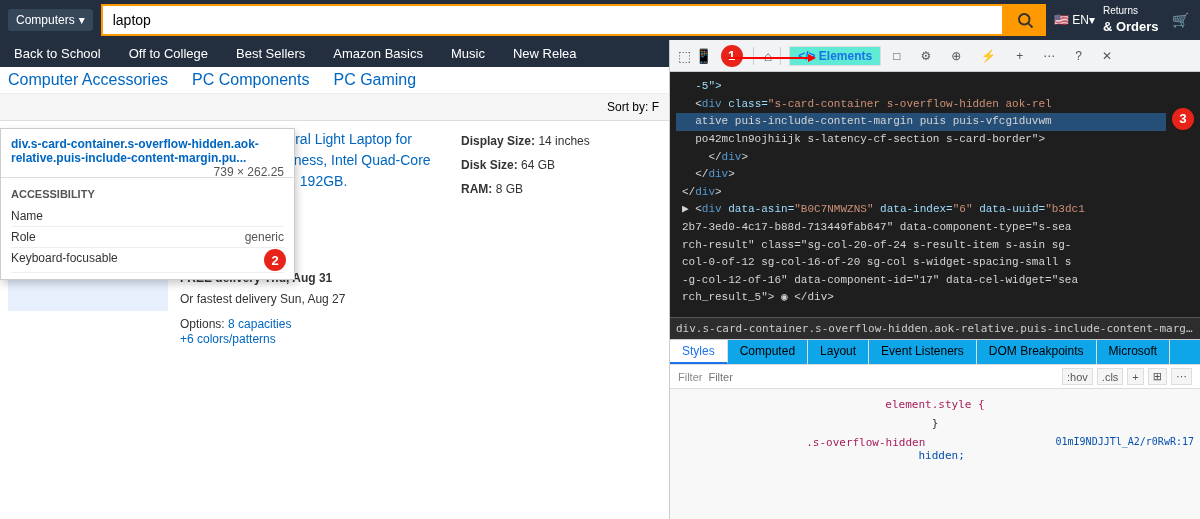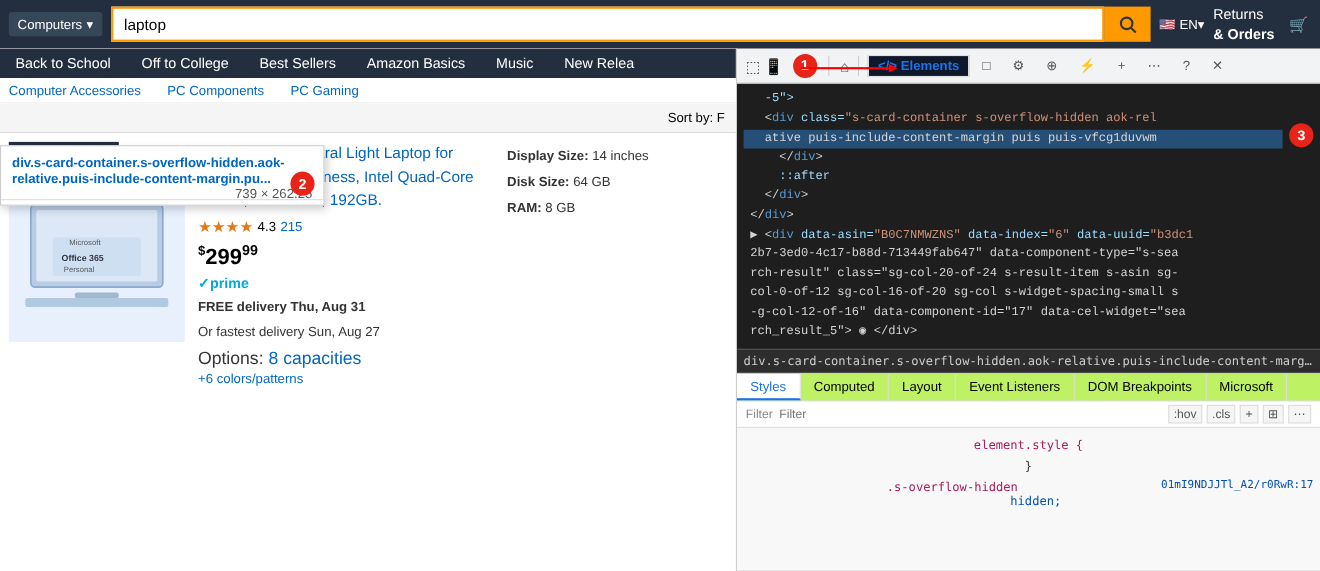--- a/index.html
+++ b/index.html
@@ -10,21 +10,21 @@
     .category-select { display: flex; align-items: center; background: #37475a; color: #fff; border: none; padding: 4px 8px; font-size: 12px; cursor: pointer; border-radius: 3px; gap: 4px; white-space: nowrap; }
     .search-box { flex: 1; display: flex; }
     .search-input { flex: 1; padding: 6px 10px; font-size: 14px; border: 2px solid #ff9900; outline: none; }
     .search-btn { background: #ff9900; border: none; padding: 6px 12px; cursor: pointer; display: flex; align-items: center; justify-content: center; }
     .search-btn svg { width: 18px; height: 18px; }
     .lang-select { color: #fff; font-size: 12px; cursor: pointer; }
     .account-section { color: #fff; font-size: 12px; line-height: 1.4; cursor: pointer; }
     .account-section .hello { font-size: 11px; }
     .account-section .main-text { font-size: 13px; font-weight: bold; }
     .returns-section { color: #fff; font-size: 12px; line-height: 1.4; cursor: pointer; }
-    .returns-section .top { font-size: 13px; }
+    .returns-section .top { font-size: 10px; }
     .returns-section .main-text { font-size: 13px; font-weight: bold; }
     .top-bar-icons { display: flex; align-items: center; gap: 4px; margin-left: 4px; }
     .top-icon { color: #fff; font-size: 14px; cursor: pointer; padding: 2px; }
 
     
     .main-content { display: flex; flex: 1; overflow: hidden; }
 
     
     .amazon-panel { width: 670px; flex-shrink: 0; display: flex; flex-direction: column; overflow: hidden; border-right: 1px solid #ccc; position: relative; }
 
@@ -45,60 +45,60 @@
     .accessibility-row .value { color: #555; }
     .circle-icon { width: 18px; height: 18px; border-radius: 50%; border: 1px solid #aaa; display: inline-flex; align-items: center; justify-content: center; font-size: 10px; color: #666; }
 
     
     .red-circle { width: 22px; height: 22px; border-radius: 50%; background: #e8231a; color: #fff; display: flex; align-items: center; justify-content: center; font-size: 13px; font-weight: bold; position: absolute; }
 
     
     .sort-bar { background: #f5f5f5; padding: 6px 10px; font-size: 12px; display: flex; align-items: center; justify-content: flex-end; border-bottom: 1px solid #ddd; flex-shrink: 0; }
 
     
-    .subnav { background: #fff; padding: 4px 8px; display: flex; gap: 24px; border-bottom: 1px solid #eee; flex-shrink: 0; font-size: 12px; }
+    .subnav { background: #fff; padding: 4px 8px; display: flex; gap: 24px; border-bottom: 1px solid #eee; flex-shrink: 0; font-size: 16px; }
     .subnav a { color: #0066c0; text-decoration: none; cursor: pointer; }
 
     
     .product-area { flex: 1; overflow-y: auto; padding: 8px; }
     .product-card { display: flex; gap: 12px; background: #fff; }
     .amazon-choice-badge { background: #232f3e; color: #fff; font-size: 11px; padding: 2px 6px; display: inline-block; margin-bottom: 6px; }
     .amazon-choice-badge span { color: #00a8a8; font-weight: bold; }
     .product-img { width: 160px; height: 160px; background: #e8f0fe; flex-shrink: 0; display: flex; align-items: center; justify-content: center; overflow: hidden; }
     .laptop-svg { width: 140px; height: 130px; }
     .product-info { flex: 1; }
     .product-title { font-size: 14px; color: #0066c0; line-height: 1.5; cursor: pointer; margin-bottom: 6px; }
     .stars { display: flex; align-items: center; gap: 4px; margin-bottom: 6px; }
     .star-rating { color: #e47911; font-size: 14px; }
     .review-count { color: #0066c0; font-size: 12px; cursor: pointer; }
     .price { font-size: 20px; font-weight: bold; margin-bottom: 4px; }
     .price sup { font-size: 12px; }
     .price .cents { font-size: 13px; vertical-align: super; }
     .prime-badge { color: #00a8e0; font-size: 13px; font-weight: bold; margin-bottom: 4px; }
     .delivery { font-size: 12px; color: #333; line-height: 1.8; }
     .delivery .bold { font-weight: bold; }
-    .options-text { font-size: 16px; color: #333; margin-top: 6px; }
+    .options-text { font-size: 12px; color: #333; margin-top: 6px; }
     .options-text a { color: #0066c0; text-decoration: none; }
     .more-link { color: #0066c0; font-size: 12px; cursor: pointer; }
     .product-specs { font-size: 12px; color: #333; line-height: 2; min-width: 200px; }
     .product-specs .spec-label { font-weight: bold; }
 
     
     .devtools-panel { flex: 1; display: flex; flex-direction: column; background: #1e1e1e; overflow: hidden; }
     .devtools-content { flex: 1; overflow-y: auto; font-family: 'Courier New', monospace; font-size: 11px; color: #d4d4d4; padding: 6px; background: #1e1e1e; }
     .code-line { line-height: 1.6; padding-left: 6px; white-space: pre; overflow: hidden; }
     .code-attr { color: #9cdcfe; }
     .code-val { color: #ce9178; }
     .code-tag { color: #569cd6; }
     .selected-element { background: #264f78; display: block; }
     .breadcrumb-bar { background: #2d2d2d; padding: 4px 6px; font-family: monospace; font-size: 11px; color: #ccc; border-top: 1px solid #555; white-space: nowrap; overflow: hidden; text-overflow: ellipsis; flex-shrink: 0; }
 
     
     .styles-panel { background: #f8f8f8; border-top: 1px solid #ccc; height: 180px; display: flex; flex-direction: column; flex-shrink: 0; }
-    .styles-tabs { display: flex; background: #bef264; border-bottom: 1px solid #ddd; }
+    .styles-tabs { display: flex; background: #0ea5e9; border-bottom: 1px solid #ddd; }
     .styles-tab { padding: 4px 12px; font-size: 12px; cursor: pointer; border-right: 1px solid #ddd; }
     .styles-tab.active { color: #1a73e8; background: #fff; border-bottom: 2px solid #1a73e8; }
     .styles-body { flex: 1; overflow-y: auto; padding: 6px; font-family: monospace; font-size: 11px; }
     .filter-bar { display: flex; align-items: center; padding: 3px 8px; gap: 6px; background: #fff; border-bottom: 1px solid #ddd; }
     .filter-input { flex: 1; border: none; outline: none; font-size: 11px; }
     .filter-btns { display: flex; gap: 4px; }
     .filter-btn { font-size: 11px; color: #555; cursor: pointer; padding: 1px 4px; border: 1px solid #ddd; background: #f5f5f5; }
     .style-rule { padding: 3px 0; color: #333; text-align: center; }
     .style-selector { color: #a71d5d; }
     .style-property { color: #0550ae; }
@@ -153,20 +153,35 @@
       <a>PC Components</a>
       <a>PC Gaming</a>
     </div>
 
     <div class="autocomplete">
       <div class="autocomplete-item">
         <a>div.s-card-container.s-overflow-hidden.aok-relative.puis-include-content-margin.pu...</a>
         <span class="size-info">739 × 262.25</span>
       </div>
       <div class="autocomplete-divider"></div>
+      <div class="accessibility-section">
+        <div class="accessibility-title">ACCESSIBILITY</div>
+        <div class="accessibility-row">
+          <span class="label">Name</span>
+          <span class="value"></span>
+        </div>
+        <div class="accessibility-row">
+          <span class="label">Role</span>
+          <span class="value">generic</span>
+        </div>
+        <div class="accessibility-row">
+          <span class="label">Keyboard-focusable</span>
+          <span class="circle-icon">⊘</span>
+        </div>
+      </div>
 
       <div class="red-circle" style="bottom: 8px; right: 8px;">
         <span>2</span>
       </div>
     </div>
 
     <div class="sort-bar">
       <span>Sort by: F</span>
     </div>
 
@@ -224,21 +239,21 @@
     <div style="background:#f1f3f4;border-bottom:1px solid #ccc;display:flex;align-items:center;padding:2px 8px;gap:4px;flex-shrink:0;height:32px;position:relative;">
       <span style="font-size:14px;color:#555;cursor:pointer;">⬚</span>
       <span style="font-size:14px;color:#555;cursor:pointer;">📱</span>
 
       <div class="red-circle" style="position:relative;top:0;left:0;width:22px;height:22px;display:inline-flex;margin-left:4px;">
         <span>1</span>
       </div>
       <span style="width:1px;height:18px;background:#ccc;margin:0 6px;"></span>
       <span style="font-size:14px;color:#555;cursor:pointer;">⌂</span>
       <span style="width:1px;height:18px;background:#ccc;margin:0 4px;"></span>
-      <span style="color:#1a73e8;font-weight:600;font-size:12px;background:#0f172a;padding:2px 8px;border:1px solid #ddd;">&lt;/&gt; Elements</span>
+      <span style="color:#1a73e8;font-weight:600;font-size:12px;background:#5eead4;padding:2px 8px;border:1px solid #ddd;">&lt;/&gt; Elements</span>
       <span style="font-size:12px;color:#555;padding:2px 8px;cursor:pointer;">□</span>
       <span style="font-size:12px;color:#555;padding:2px 8px;cursor:pointer;">⚙</span>
       <span style="font-size:12px;color:#555;padding:2px 8px;cursor:pointer;">⊕</span>
       <span style="font-size:12px;color:#555;padding:2px 8px;cursor:pointer;">⚡</span>
       <span style="font-size:12px;color:#555;padding:2px 8px;cursor:pointer;">+</span>
       <span style="font-size:12px;color:#555;padding:2px 8px;cursor:pointer;">⋯</span>
       <span style="font-size:12px;color:#555;padding:2px 8px;cursor:pointer;">?</span>
       <span style="font-size:12px;color:#555;padding:2px 8px;cursor:pointer;">✕</span>
 
       <div style="position:absolute;top:14px;left:58px;display:flex;align-items:center;">
@@ -247,22 +262,22 @@
       </div>
     </div>
 
     <div class="devtools-content">
 
       <div style="position:relative;display:flex;align-items:flex-start;gap:6px;">
         <div style="flex:1;">
           <div class="code-line"><span class="code-attr">  -5"&gt;</span></div>
           <div class="code-line">  &lt;<span class="code-tag">div</span> <span class="code-attr">class=</span><span class="code-val">"s-card-container s-overflow-hidden aok-rel</span></div>
           <div class="code-line selected-element">  ative puis-include-content-margin puis puis-vfcg1duvwm</div>
+          <div class="code-line">  po42mcln9ojhiijk s-latency-cf-section s-card-border"&gt;</div>
           <div class="code-line">    &lt;/<span class="code-tag">div</span>&gt;</div>
-          <div class="code-line"><span style="color:#9cdcfe;">    ::after</span></div>
           <div class="code-line">  &lt;/<span class="code-tag">div</span>&gt;</div>
           <div class="code-line">&lt;/<span class="code-tag">div</span>&gt;</div>
         </div>
         <div class="red-circle" style="position:relative;flex-shrink:0;margin-top:30px;">
           <span>3</span>
         </div>
       </div>
       <div class="code-line">▶ &lt;<span class="code-tag">div</span> <span class="code-attr">data-asin=</span><span class="code-val">"B0C7NMWZNS"</span> <span class="code-attr">data-index=</span><span class="code-val">"6"</span> <span class="code-attr">data-uuid=</span><span class="code-val">"b3dc1</span></div>
       <div class="code-line">2b7-3ed0-4c17-b88d-713449fab647" data-component-type="s-sea</div>
       <div class="code-line">rch-result" class="sg-col-20-of-24 s-result-item s-asin sg-</div>

